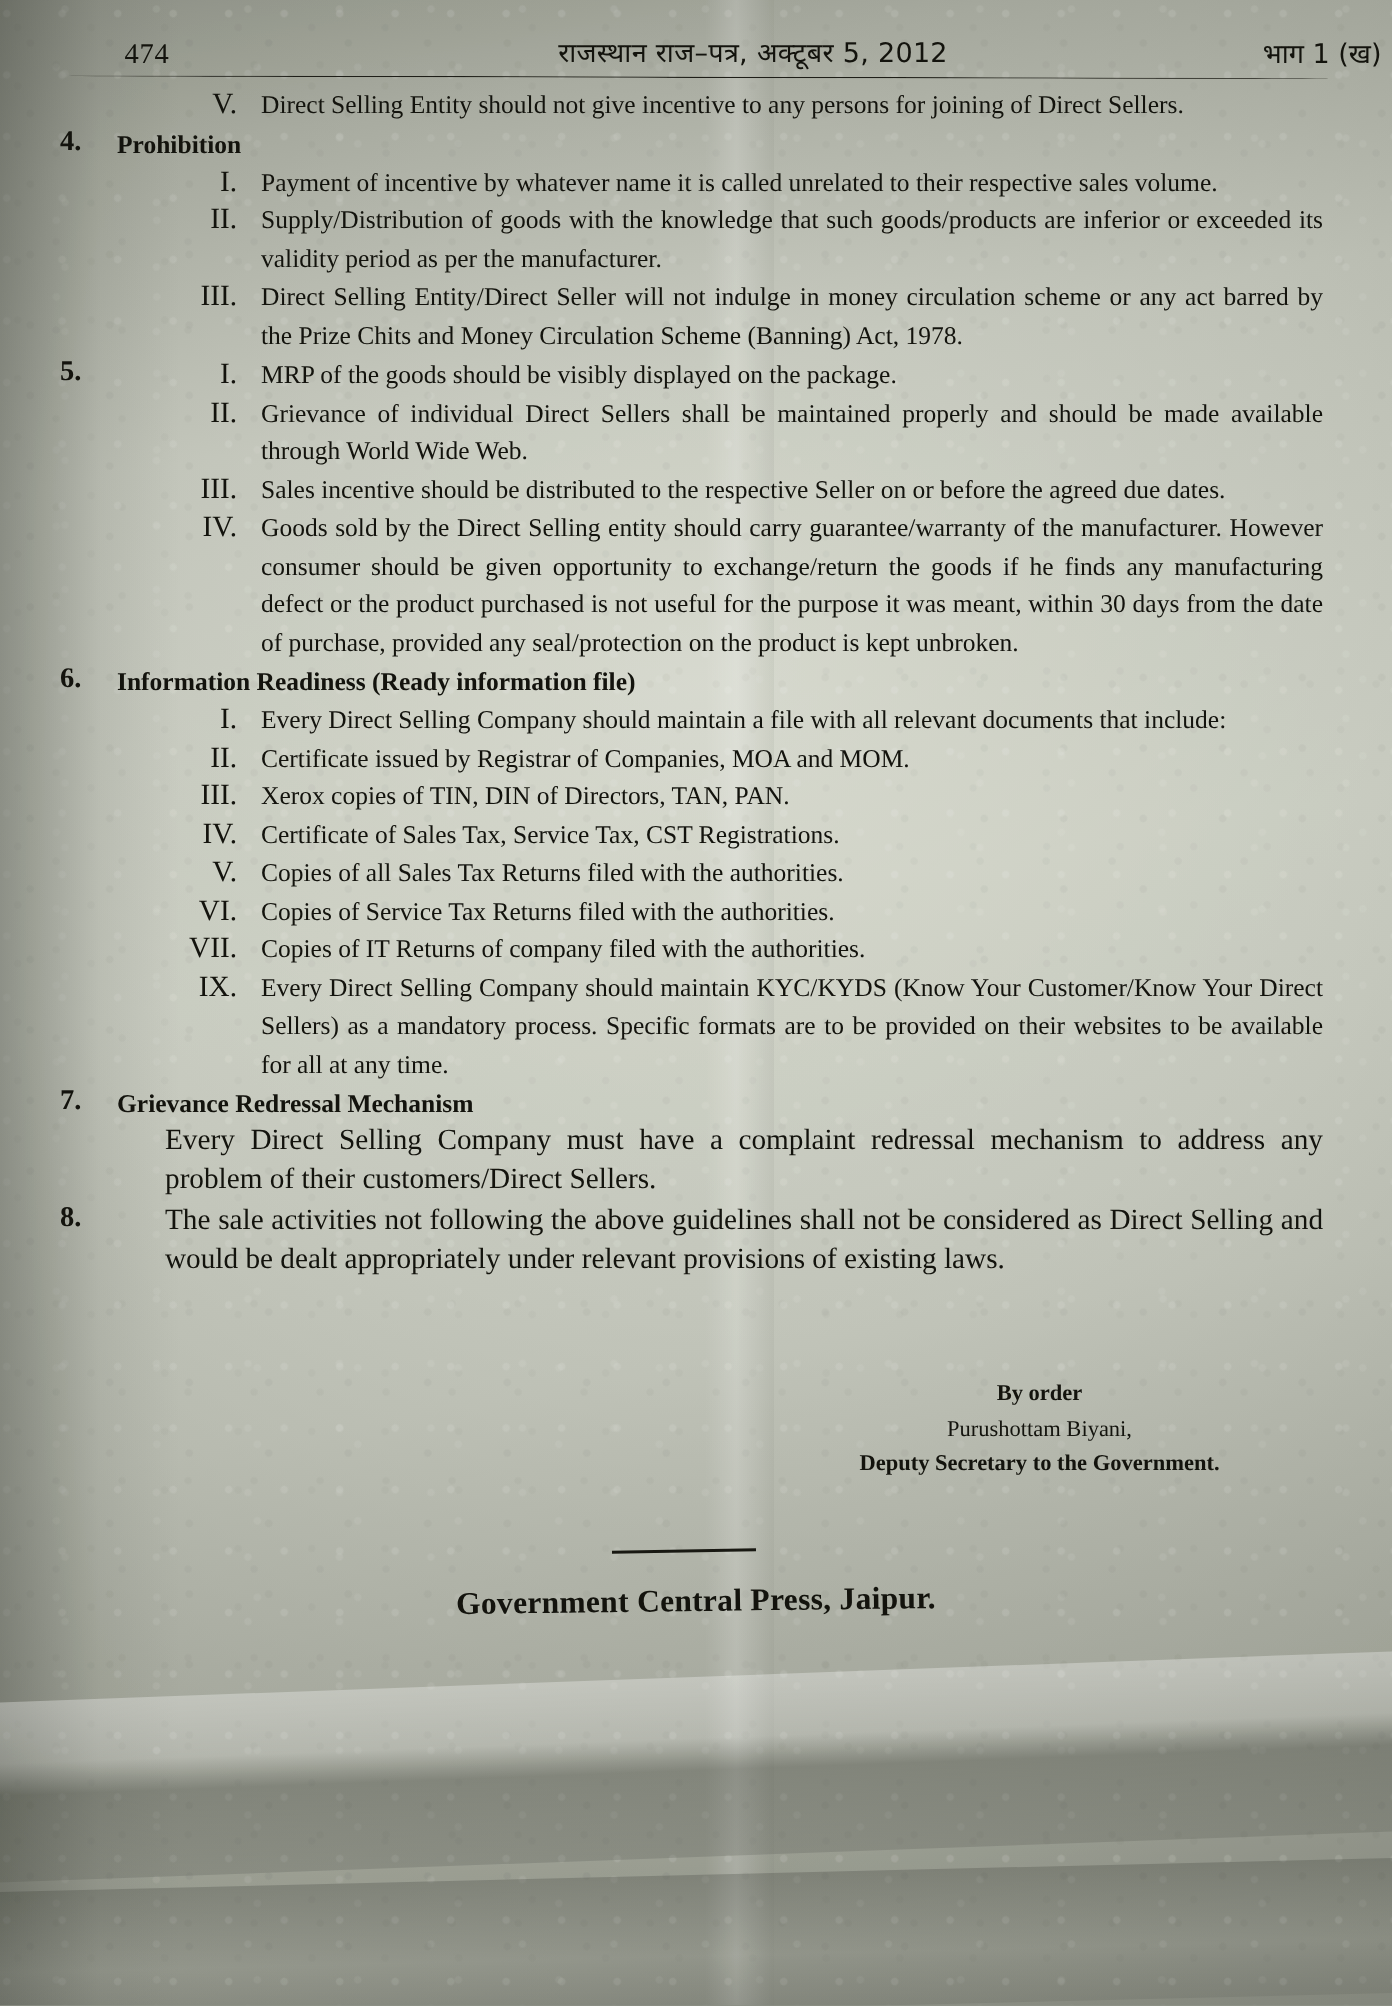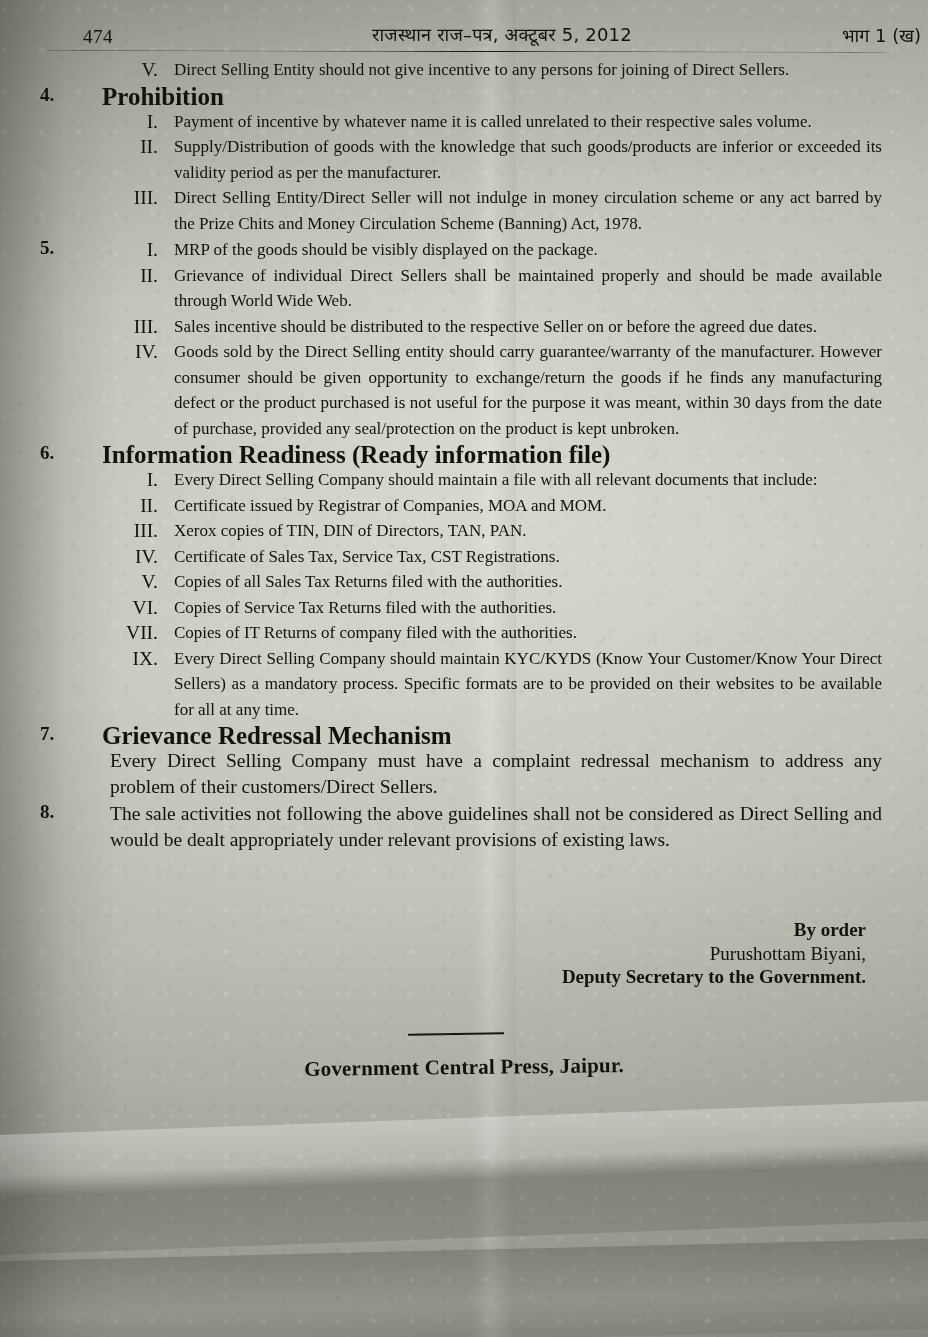--- a/index.html
+++ b/index.html
@@ -107,22 +107,22 @@
     padding-right: 46px;
   }
 
   
   .sec { margin-top: 1px; }
   .sec .num {
     position: absolute; left: 40px; width: 50px; top: 0;
     font-weight: bold; font-size: 19px;
   }
   .sec .head {
-    margin-left: 56px;
-    font-weight: bold; font-size: 25px;
+    margin-left: 32px;
+    font-weight: bold; font-size: 17px;
     line-height: 25px;
   }
 
   
   .li { position: relative; }
   .li .rn {
     position: absolute; left: 78px; width: 80px; top: 0;
     text-align: right;
     font-size: 19.5px;
     line-height: 25.5px;
@@ -139,22 +139,22 @@
   .para {
     margin-left: 64px;
     font-size: 19.5px;
     line-height: 26px;
     text-align: justify;
   }
 
   
   .sign {
     position: absolute; left: 520px; top: 918px; width: 346px;
-    text-align: right;
-    font-size: 19px; line-height: 23.5px;
+    text-align: center;
+    font-size: 15px; line-height: 23.5px;
   }
   .sign .b { font-weight: bold; }
 
   
   .foot-rule {
     position: absolute; left: 408px; top: 1033px; width: 96px; height: 0;
     border-top: 2px solid #1a1a14;
     transform: rotate(-1deg);
   }
   .foot {

